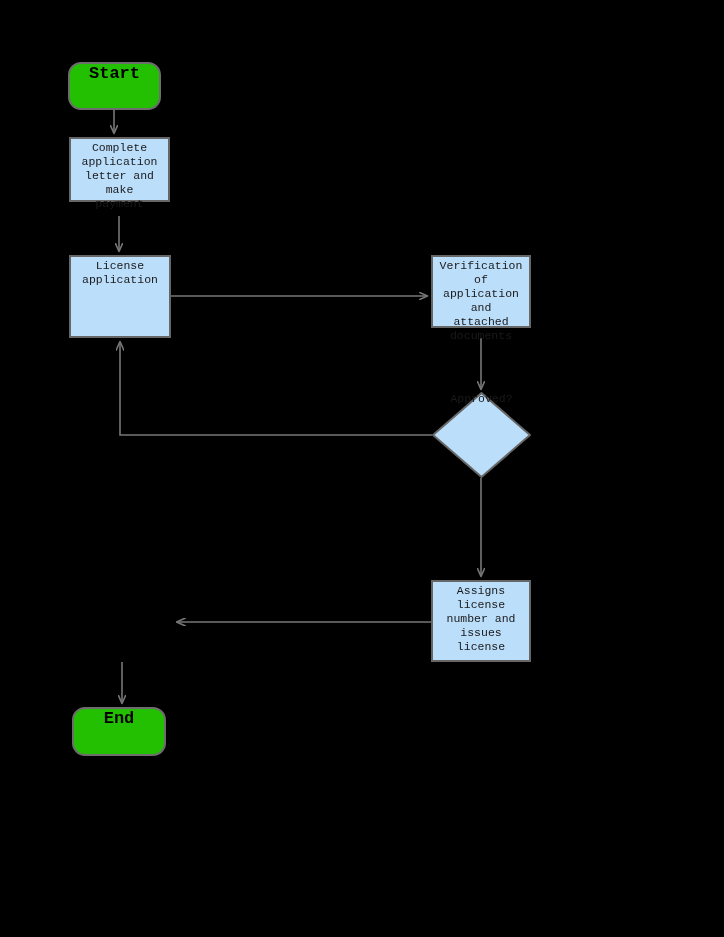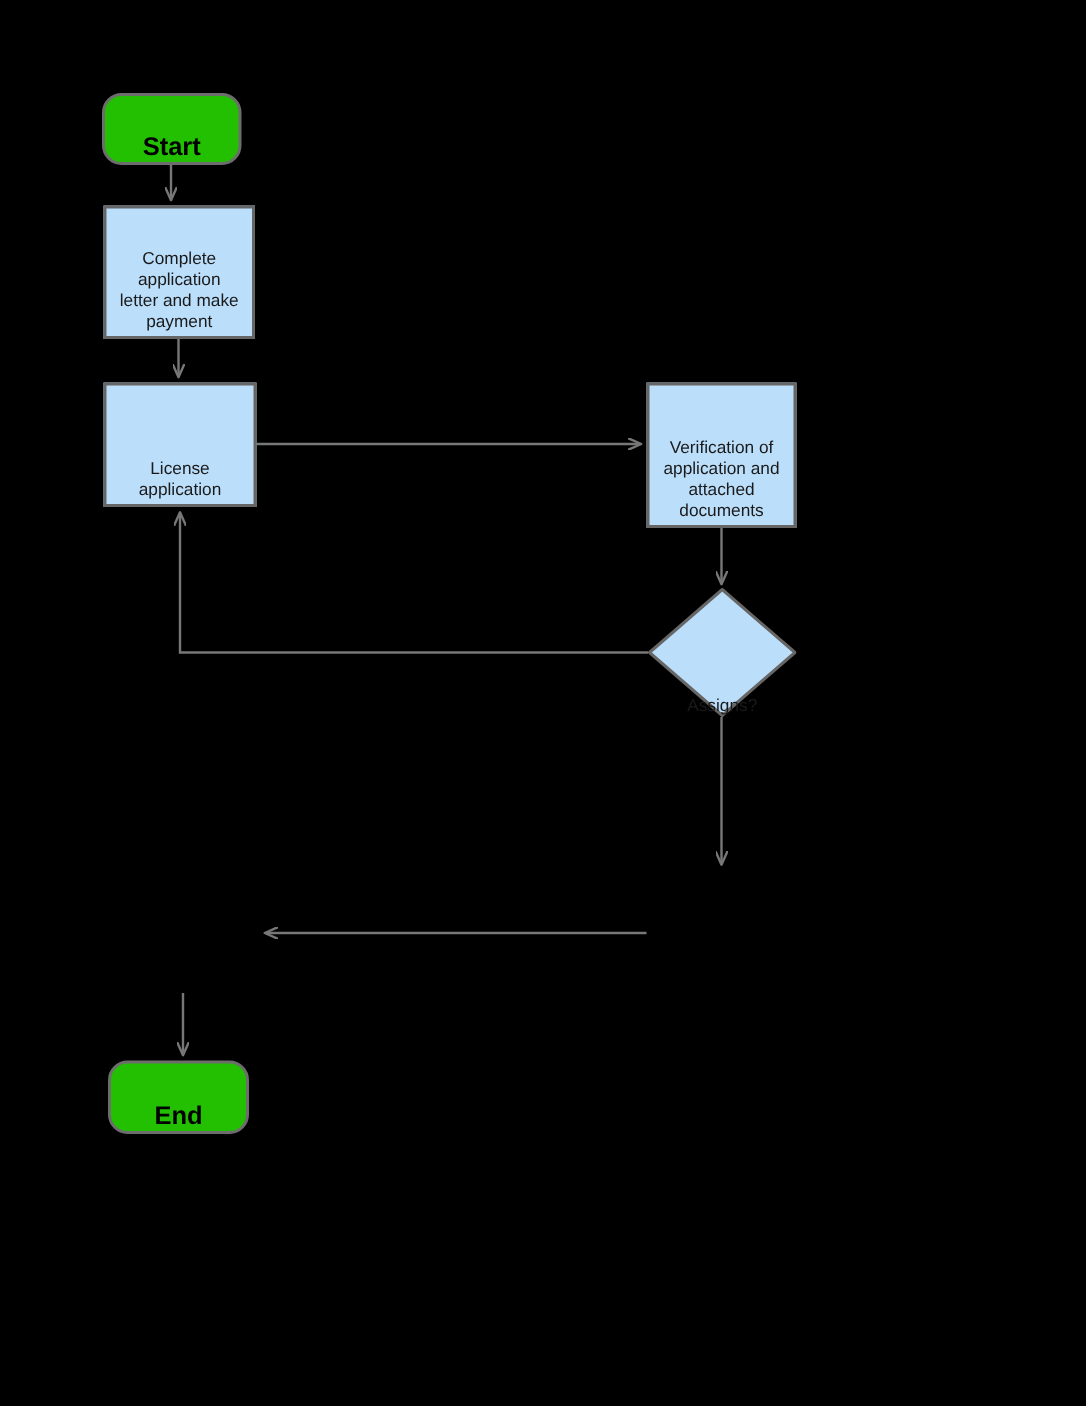--- a/index.html
+++ b/index.html
@@ -26,23 +26,24 @@
     left: 0;
     top: 0;
     width: 724px;
     height: 937px;
     pointer-events: none;
   }
   .node {
     position: absolute;
     box-sizing: border-box;
     display: flex;
-    align-items: flex-end;
+    align-items: flex-start;
     justify-content: center;
     text-align: center;
+    font-family: Liberation Mono, monospace;
   }
   .node-process {
     background: #bbdefb;
     border: 2px solid #666666;
     color: #1a1a1a;
     font-size: 11.5px;
     line-height: 14px;
     padding: 2px 5px;
   }
   .node-terminator {
@@ -95,45 +96,50 @@
         <path d="M 481 478 L 481 576" fill="none" stroke="#777777" stroke-width="1.6" stroke-linecap="butt" stroke-linejoin="miter" marker-end="url(#arrowhead)"></path>
         <path d="M 431 622 L 177 622" fill="none" stroke="#777777" stroke-width="1.6" stroke-linecap="butt" stroke-linejoin="miter" marker-end="url(#arrowhead)"></path>
         <path d="M 122 662 L 122 703" fill="none" stroke="#777777" stroke-width="1.6" stroke-linecap="butt" stroke-linejoin="miter" marker-end="url(#arrowhead)"></path>
       </g>
   </svg>
 
   <div class="node node-terminator" style="left: 68px; top: 62px; width: 93px; height: 48px;">
     <span class="node-label">Start</span>
   </div>
 
-  <div class="node node-process" style="left: 69px; top: 137px; width: 101px; height: 89px;">
+  <div class="node node-process" style="left: 69px; top: 137px; width: 101px; height: 65px;">
     <span class="node-label">Complete
 application
 letter and make
 payment</span>
   </div>
 
   <div class="node node-process" style="left: 69px; top: 255px; width: 102px; height: 83px;">
     <span class="node-label">License
 application</span>
   </div>
 
-  <div class="node node-process" style="left: 431px; top: 255px; width: 100px; height: 97px;">
+  <div class="node node-process" style="left: 431px; top: 255px; width: 100px; height: 73px;">
     <span class="node-label">Verification of
 application and
 attached
 documents</span>
   </div>
 
   <div class="node node-decision" style="left: 432px; top: 392px; width: 99px; height: 86px;">
     <svg class="diamond-shape" xmlns="http://www.w3.org/2000/svg" width="99" height="86" viewBox="0 0 99 86">
         <polygon points="49.5,1 98,43 49.5,85 1,43" fill="#bbdefb" stroke="#666666" stroke-width="2" stroke-linejoin="round"></polygon>
       </svg>
-    <span class="node-label diamond-label">Assigns?</span>
+    <span class="node-label diamond-label">Approved?</span>
   </div>
 
+  <div class="node node-process" style="left: 431px; top: 580px; width: 100px; height: 82px;">
+    <span class="node-label">Assigns license
+number and
+issues license</span>
+  </div>
 
 
   <div class="node node-terminator" style="left: 72px; top: 707px; width: 94px; height: 49px;">
     <span class="node-label">End</span>
   </div>
 
 </div>
 
 </body></html>

